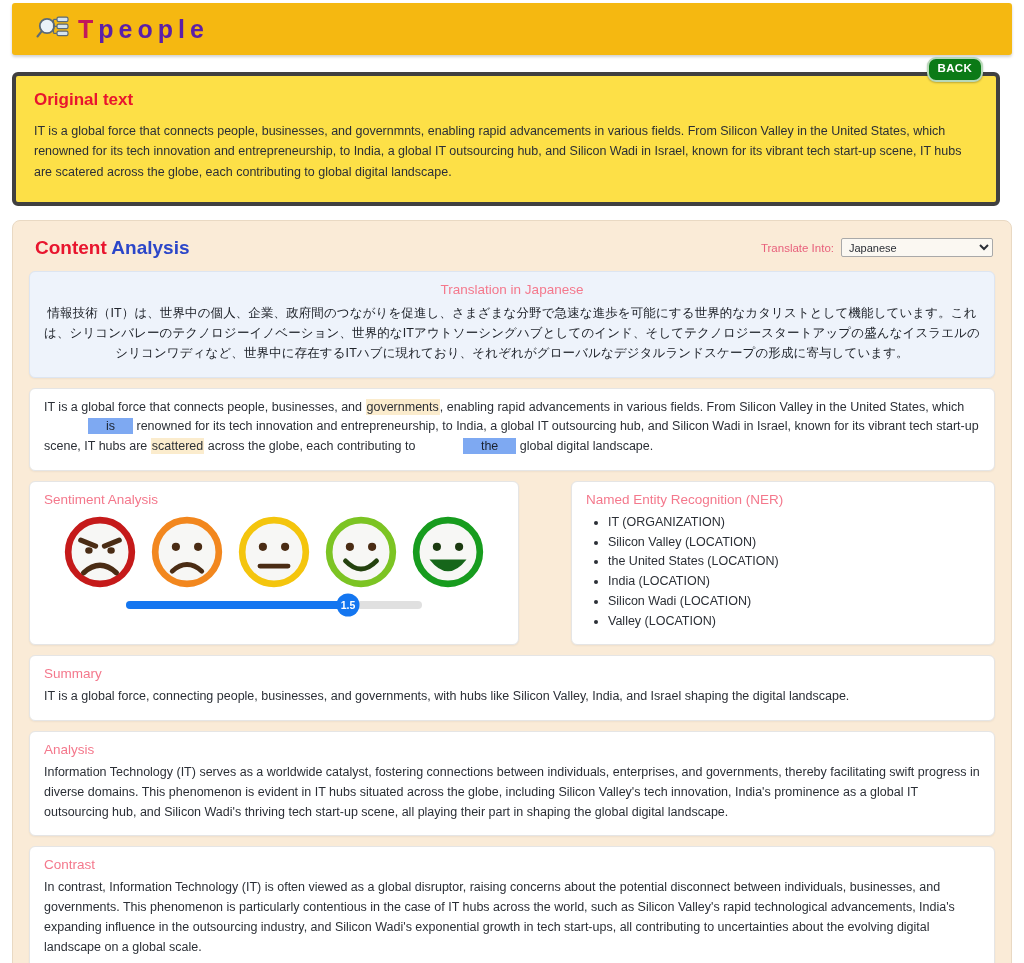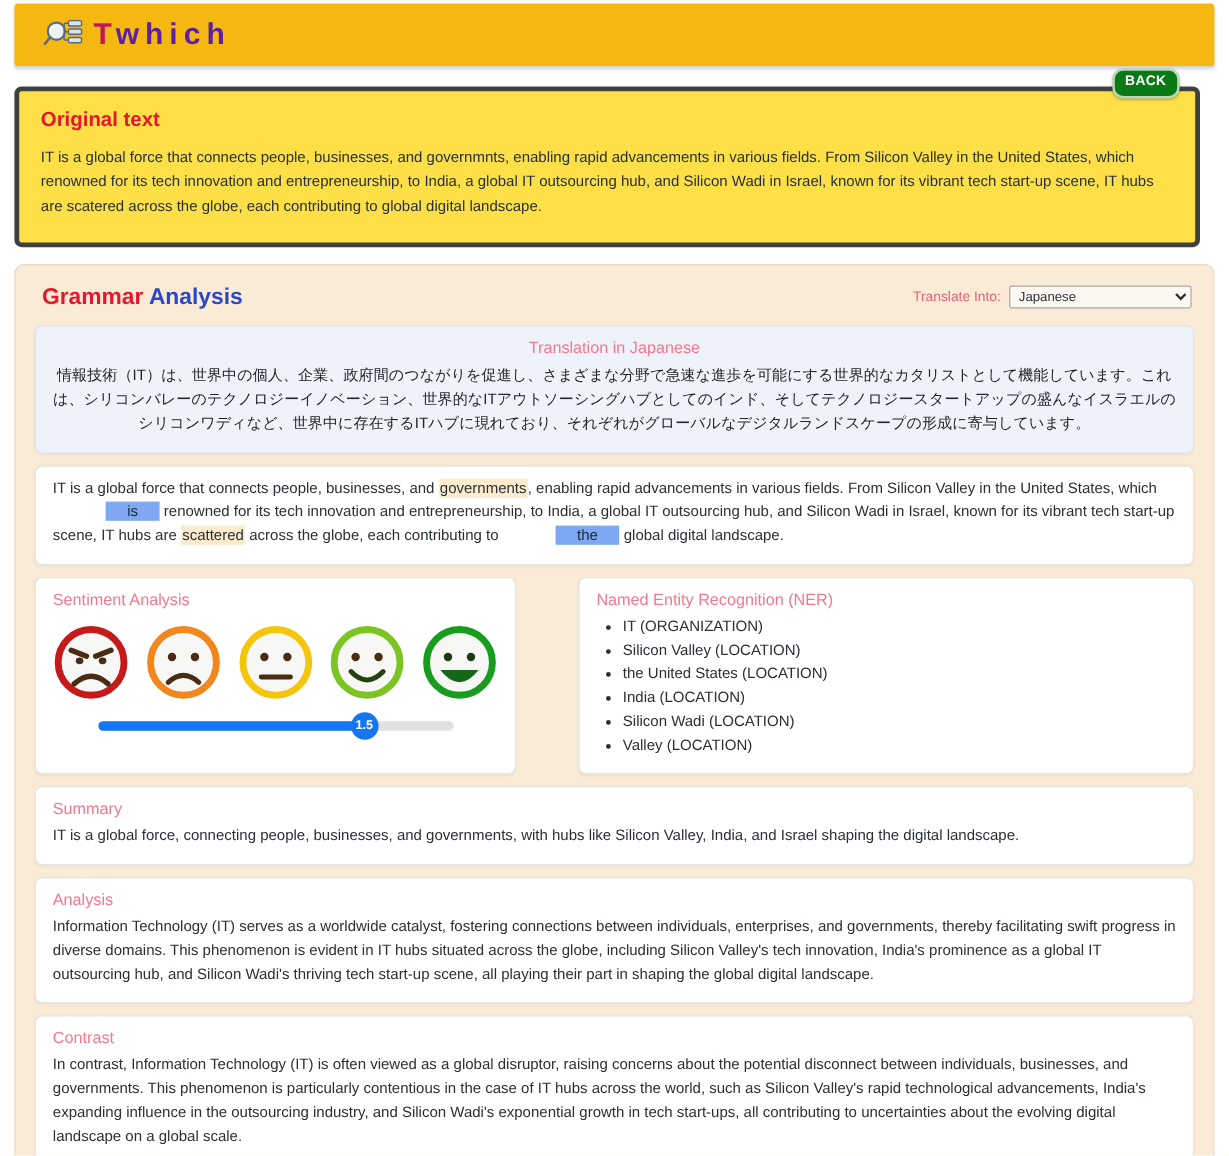--- a/index.html
+++ b/index.html
@@ -126,21 +126,21 @@
     font-size: 12.5px;
     color: #20242b;
     line-height: 1.62;
     letter-spacing: .1px;
   }
   mark.sp { background: #fbeccd; color: #2b2f36; padding: 1px 1px; }
   mark.gr { background: #7ea9f2; color: #1b2330; padding: 1px 18px; margin-left: 44px; }
 
   
   .two-col { display: flex; gap: 10px; margin-bottom: 10px; }
-  .col-sent { width: 401px; flex: none; border-radius: 31px; }
+  .col-sent { width: 490px; flex: none; border-radius: 31px; }
   .col-ner  { flex: 1; padding-left: 42px; }
   .panel.eqh { margin-bottom: 0; height: 100%; }
 
   .faces { display: flex; justify-content: center; align-items: center; gap: 13px; margin: 8px 0 2px 0; }
   .face { width: 74px; height: 74px; }
 
   .slider-row { display: flex; justify-content: center; padding: 10px 0 4px 0; }
   .slider {
     position: relative;
     width: 296px; height: 8px;
@@ -190,33 +190,33 @@
           <rect x="21" y="17.2" width="11" height="4.4" rx="1.6"></rect>
         </g>
         <g stroke="#5b6a78" stroke-width="1.2">
           <line x1="17.5" y1="5.4" x2="21" y2="5.4"></line>
           <line x1="17.5" y1="12.4" x2="21" y2="12.4"></line>
           <line x1="17.5" y1="19.4" x2="21" y2="19.4"></line>
           <line x1="17.5" y1="5.4" x2="17.5" y2="19.4"></line>
         </g>
       </svg>
     </span>
-    <span class="brand"><span class="c0">T</span><span class="c1">which</span></span>
+    <span class="brand"><span class="c0">T</span><span class="c1">people</span></span>
   </div>
 
   <div class="orig-card">
     <button class="back-btn back-top">BACK</button>
     <div class="orig-title">Original text</div>
     <div class="orig-body">IT is a global force that connects people, businesses, and governmnts, enabling rapid advancements in various fields. From Silicon Valley in the United States, which renowned for its tech innovation and entrepreneurship, to India, a global IT outsourcing hub, and Silicon Wadi in Israel, known for its vibrant tech start-up scene, IT hubs are scatered across the globe, each contributing to global digital landscape.</div>
   </div>
 
   <div class="ca-card">
 
     <div class="ca-head">
-      <div class="ca-title"><span class="t-red">Grammar </span><span class="t-blue">Analysis</span></div>
+      <div class="ca-title"><span class="t-red">Content </span><span class="t-blue">Analysis</span></div>
       <div class="translate-wrap">
         <span class="translate-label">Translate Into:</span>
         <select class="translate-select">
           <option>Japanese</option>
         </select>
       </div>
     </div>
 
     <div class="panel tinted">
       <div class="panel-title">Translation in Japanese</div>

